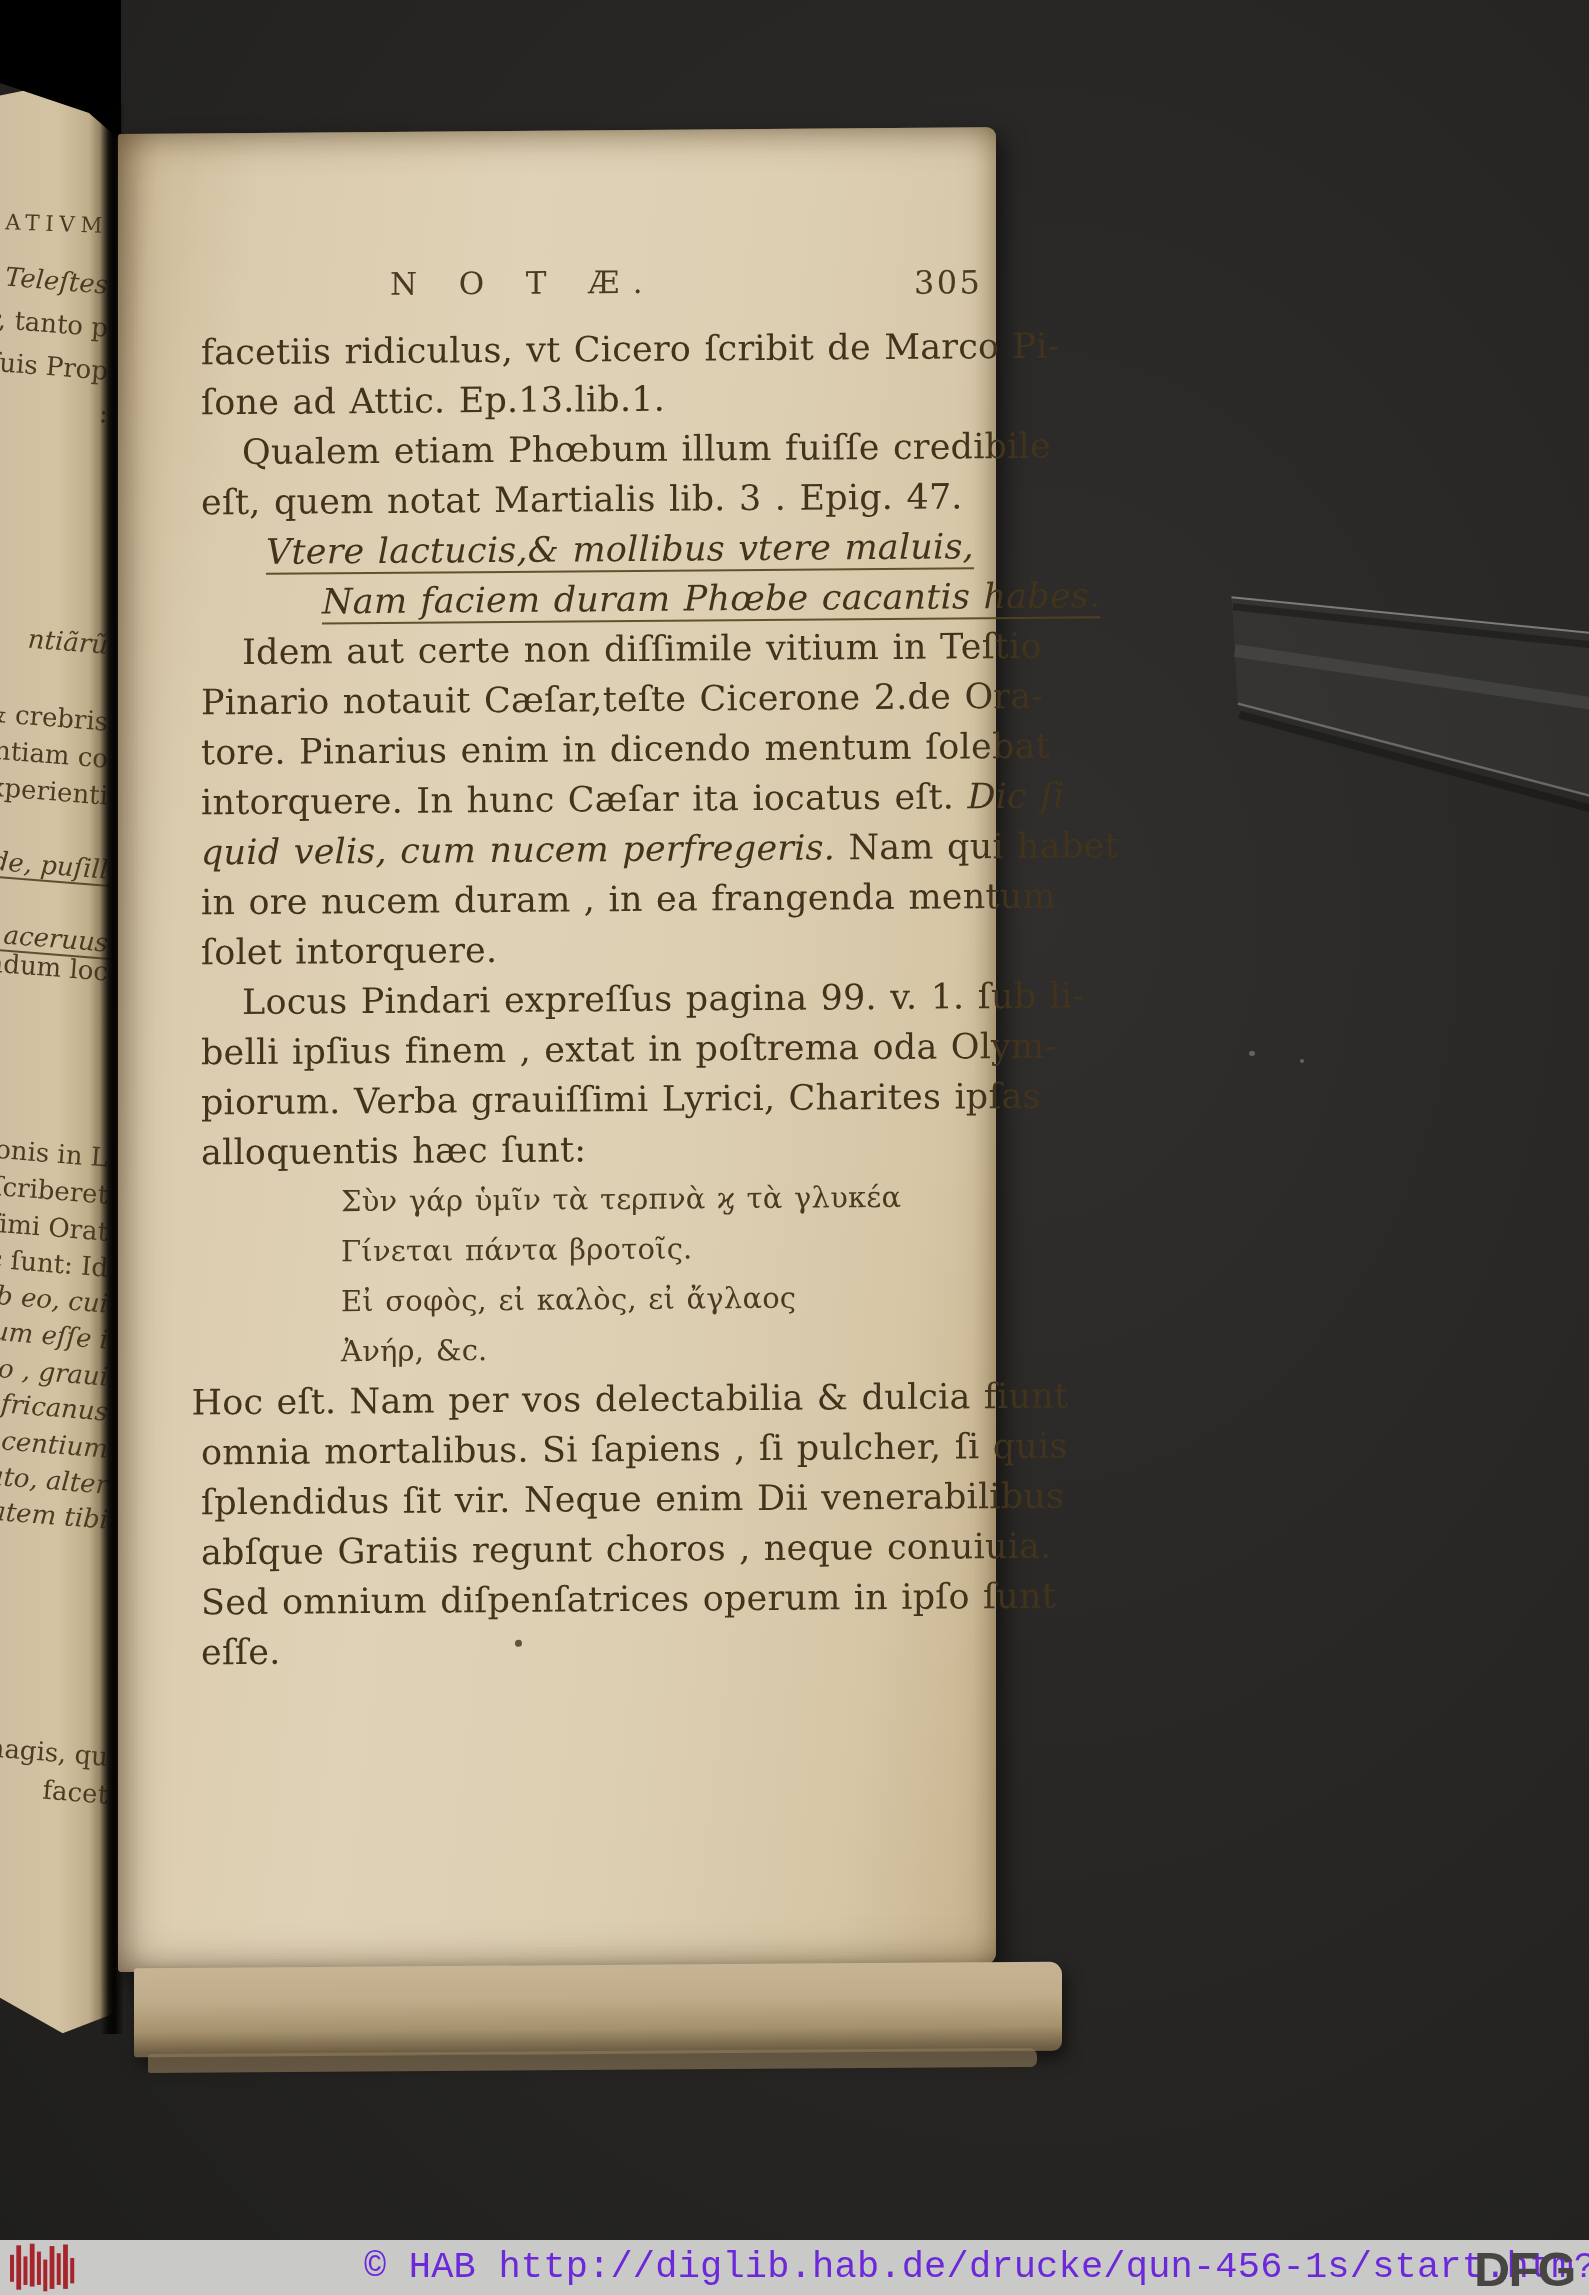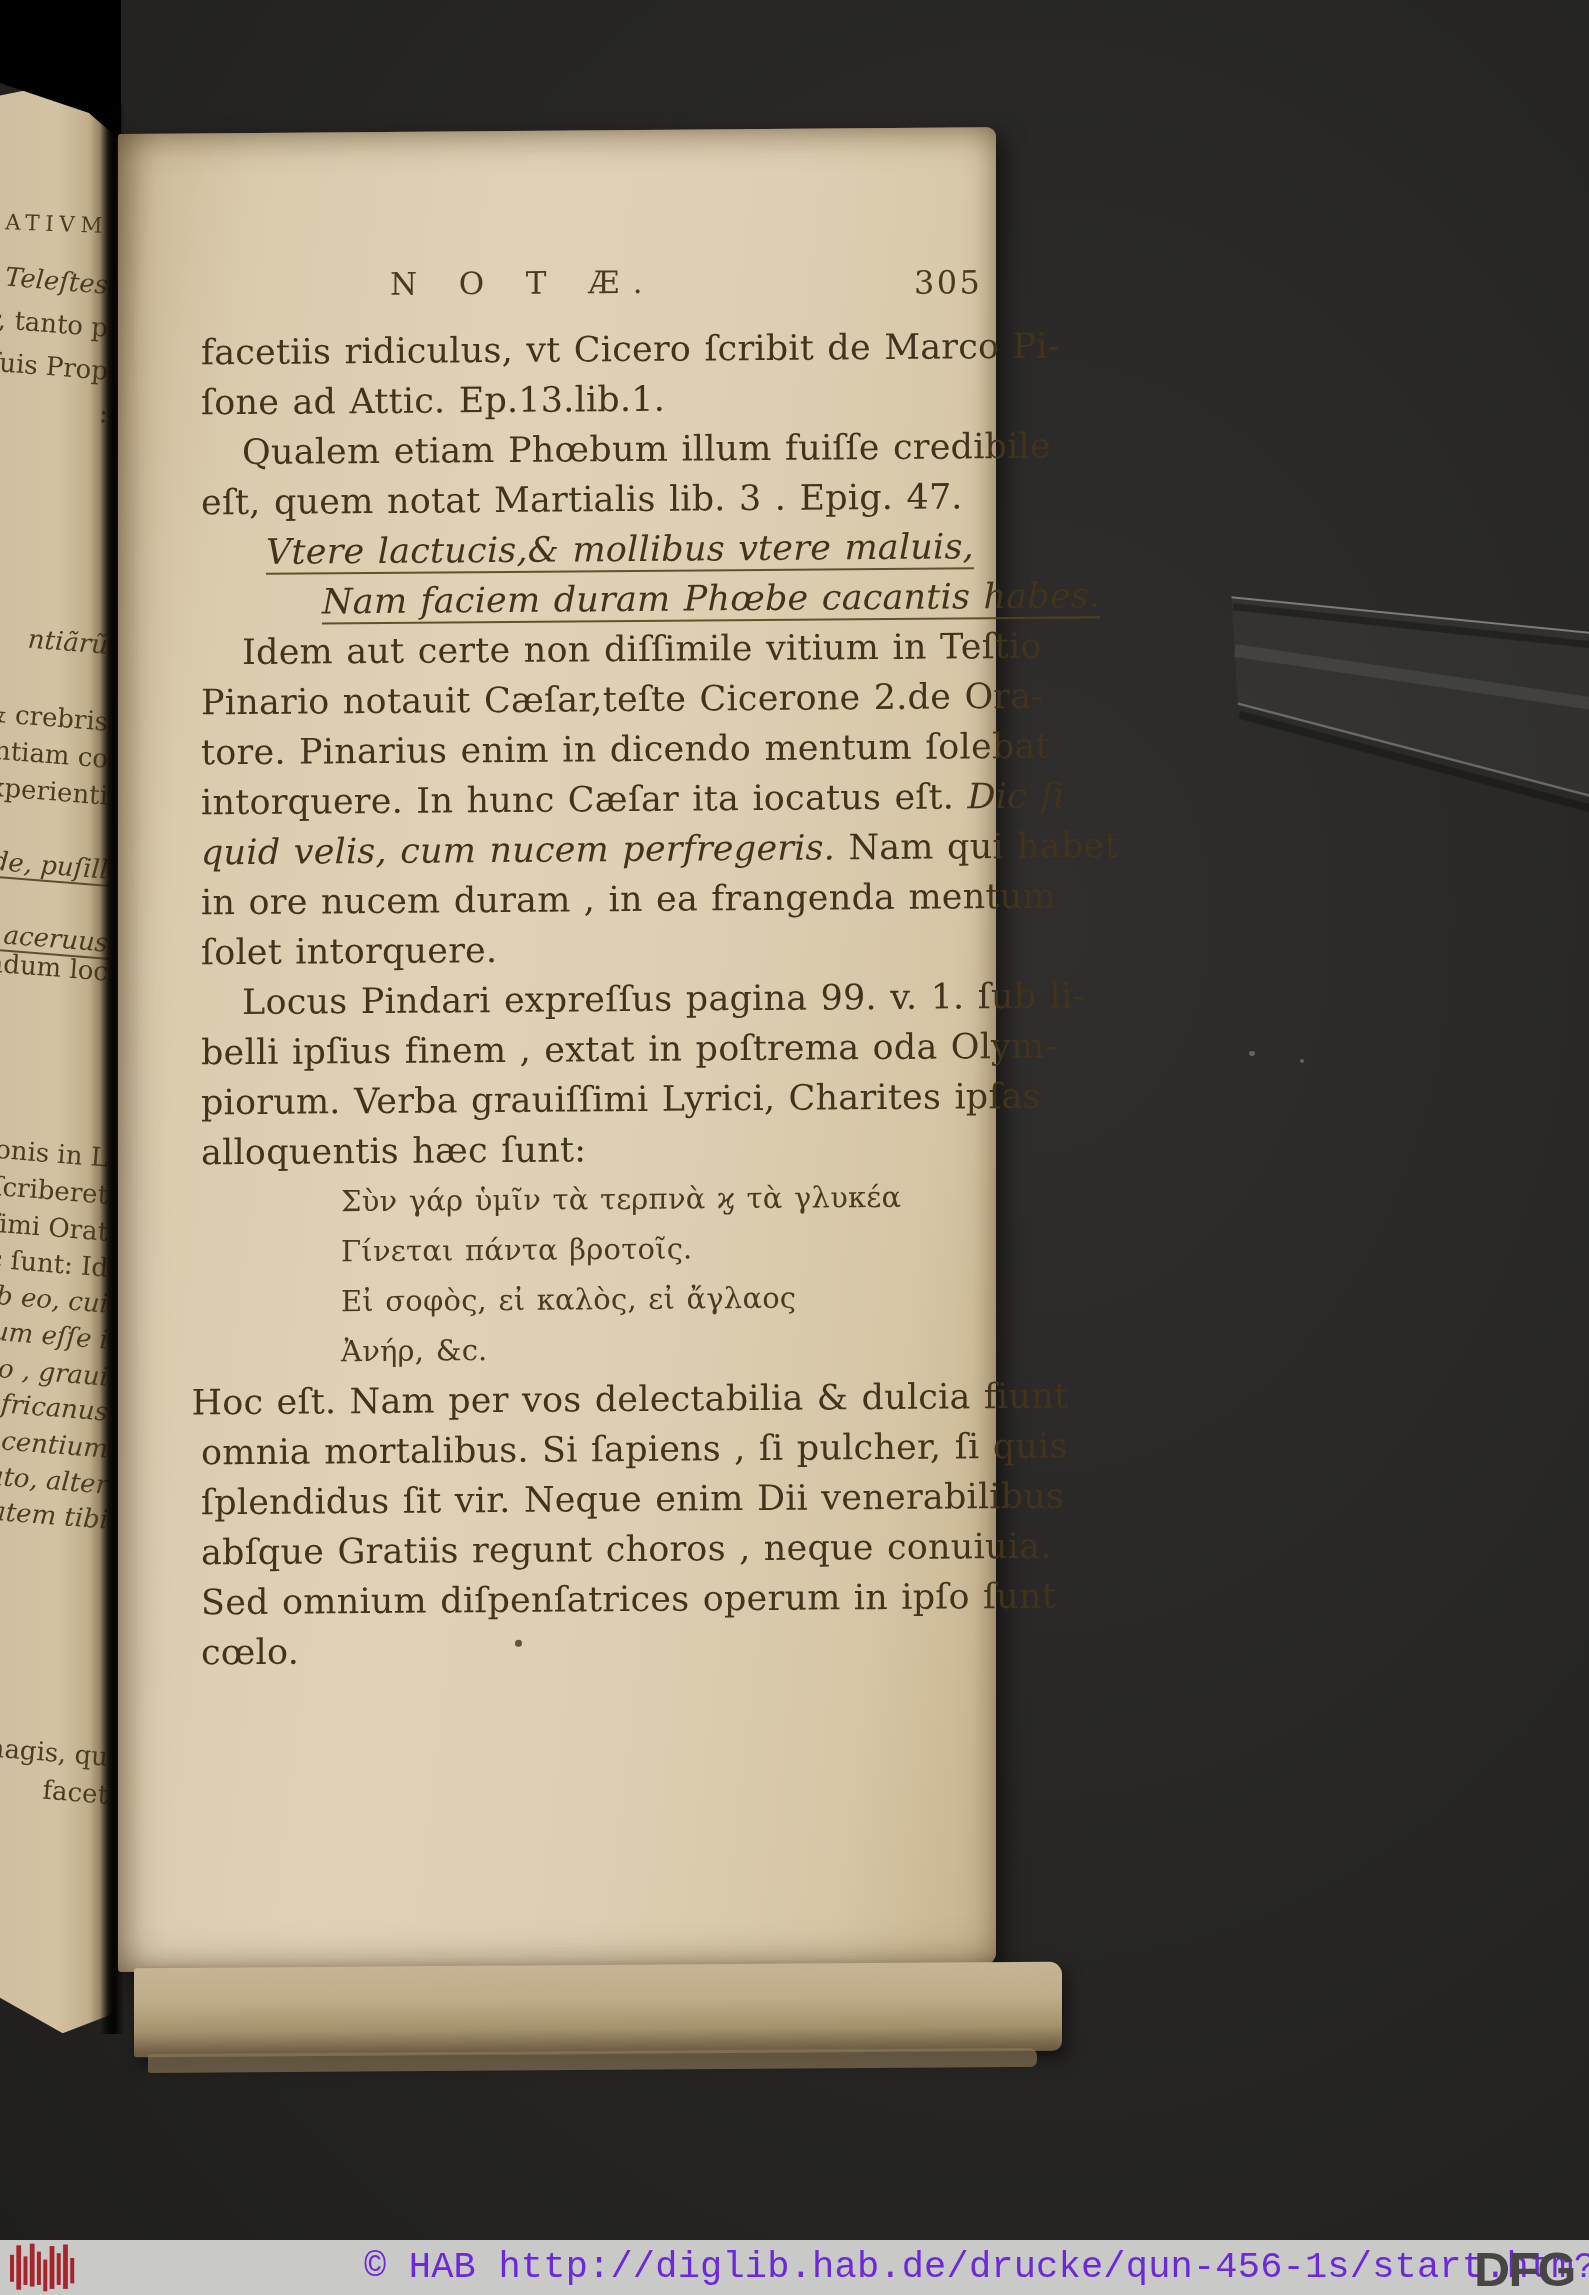--- a/index.html
+++ b/index.html
@@ -126,21 +126,21 @@
       <div class="ln"><span>alloquentis hæc ſunt:</span></div>
       <div class="ln gk"><span>Σὺν γάρ ὑμῖν τὰ τερπνὰ ϗ τὰ γλυκέα</span></div>
       <div class="ln gk"><span>Γίνεται πάντα βροτοῖς.</span></div>
       <div class="ln gk"><span>Εἰ σοφὸς, εἰ καλὸς, εἰ ἄγλαος</span></div>
       <div class="ln gk"><span>Ἀνήρ, &amp;c.</span></div>
       <div class="ln out"><span>Hoc eſt. Nam per vos delectabilia &amp; dulcia fiunt</span></div>
       <div class="ln"><span>omnia mortalibus.   Si ſapiens , ſi pulcher, ſi quis</span></div>
       <div class="ln"><span>ſplendidus ſit vir. Neque enim Dii venerabilibus</span></div>
       <div class="ln"><span>abſque Gratiis regunt choros , neque conuiuia.</span></div>
       <div class="ln"><span>Sed omnium diſpenſatrices operum in ipſo ſunt</span></div>
-      <div class="ln"><span>cœlo.</span></div>
+      <div class="ln"><span>eſſe.</span></div>
     </div>
     <div class="inkdot"></div>
   </div>
 
   <div class="under1"></div>
   <div class="under2"></div>
 
   <div class="rod">
     <svg width="378" height="234" viewBox="0 0 475 295">
       <polygon points="20,18 475,62 475,270 28,153" fill="rgba(235,235,230,0.045)"></polygon>

